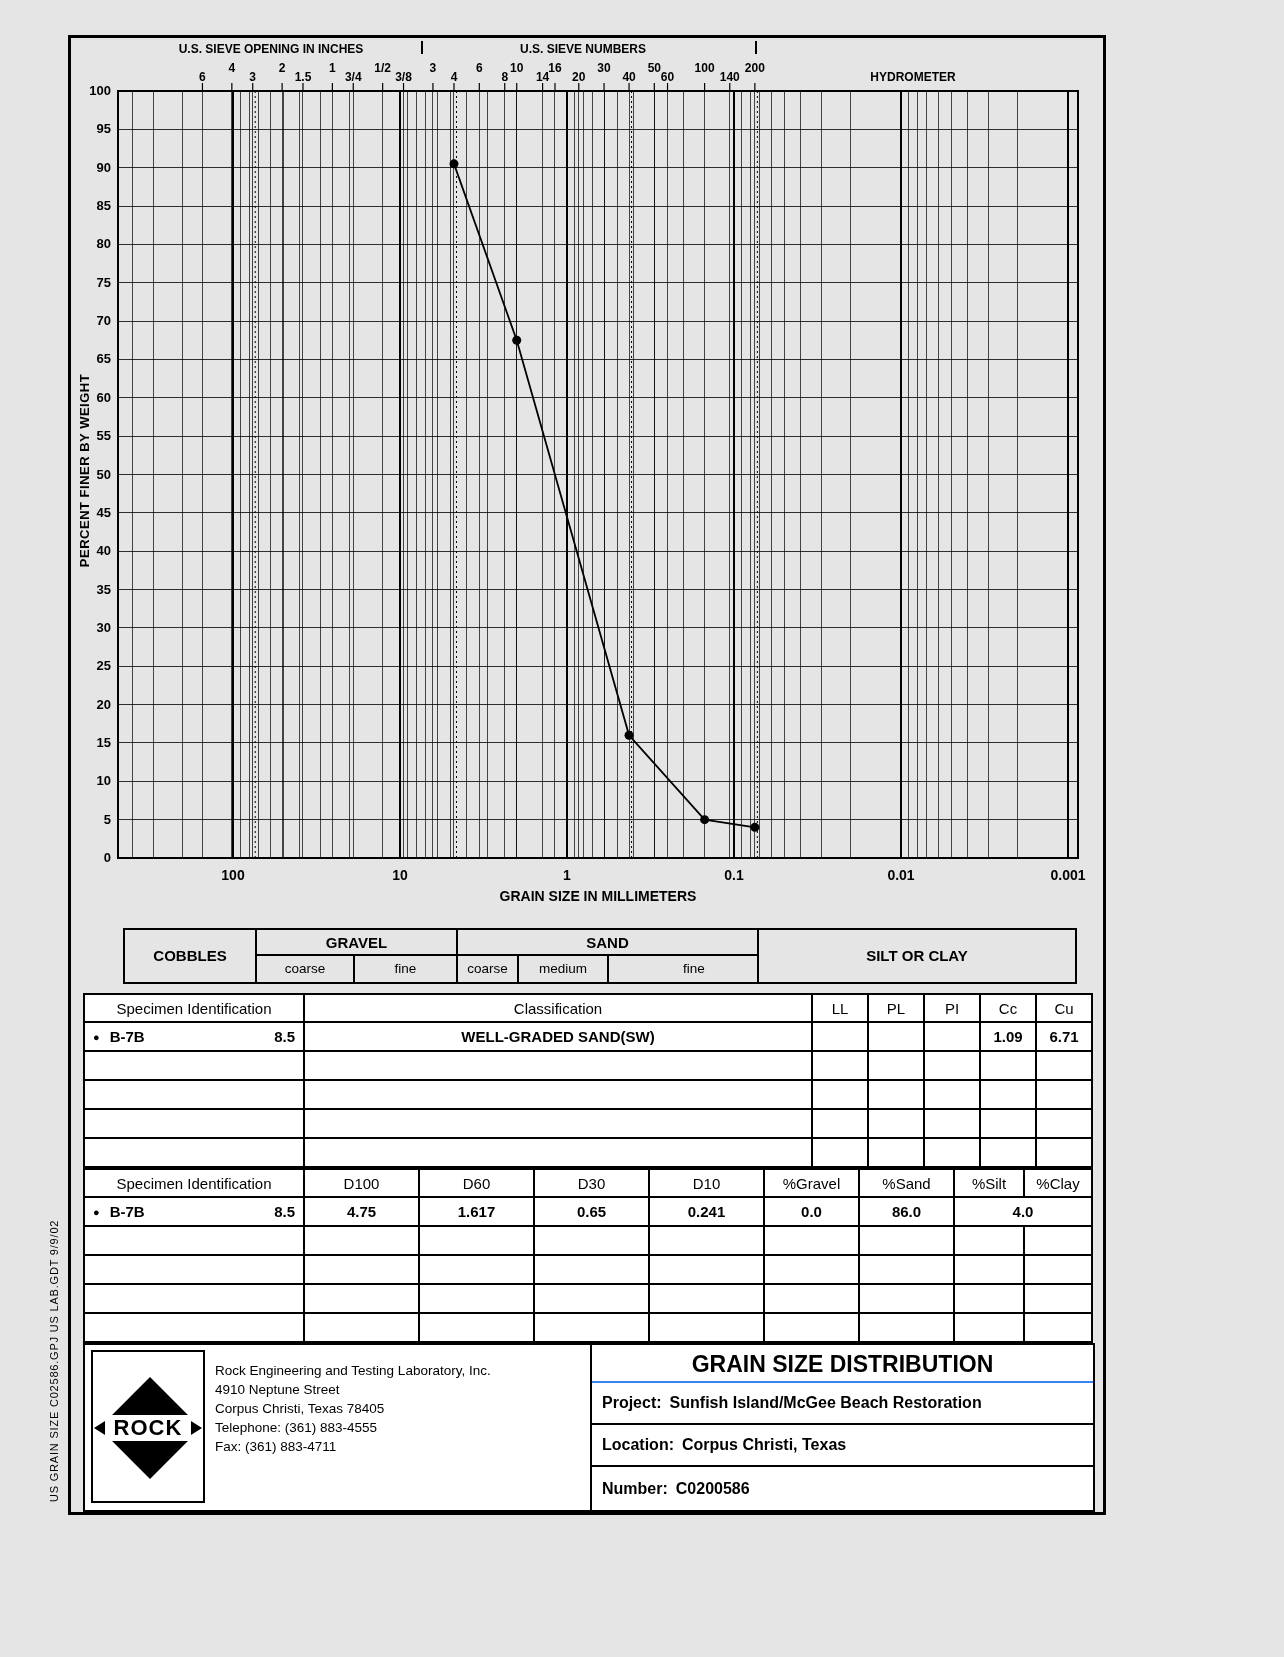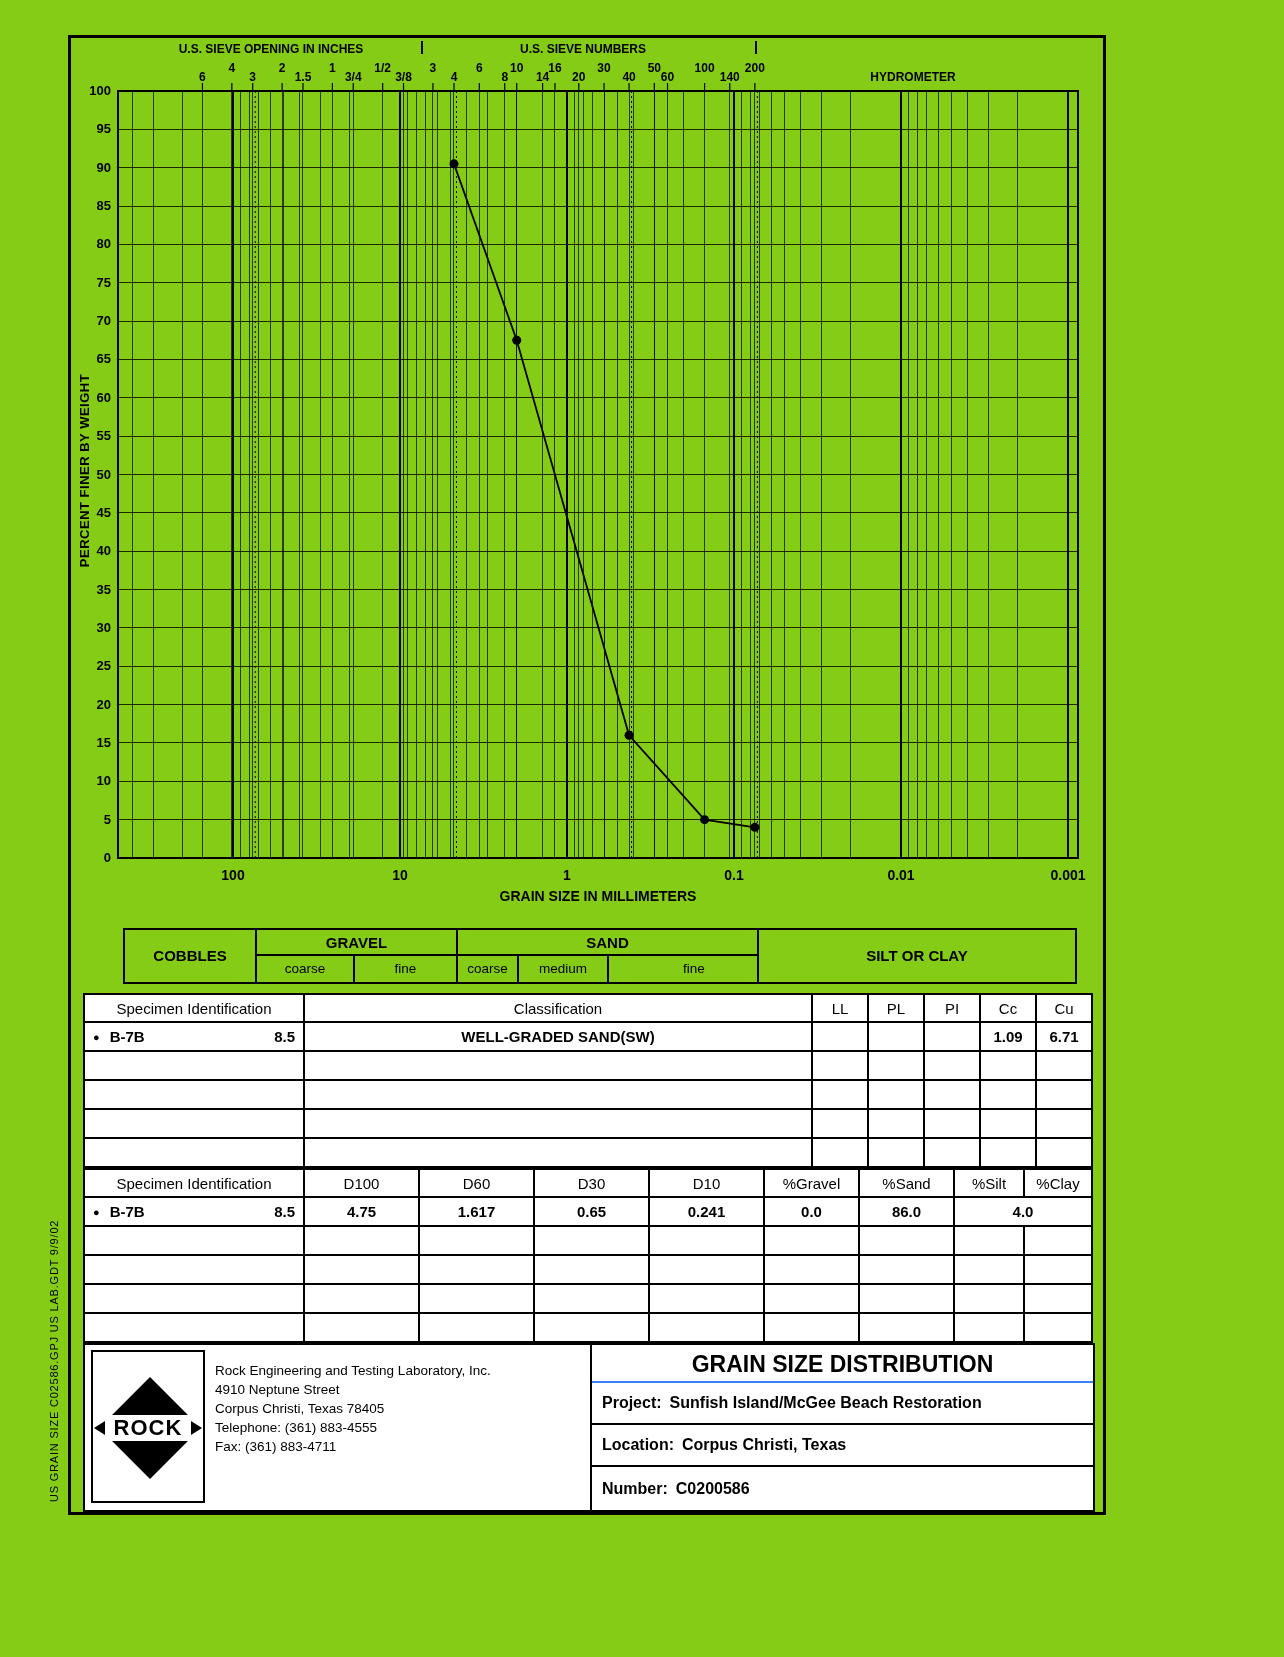--- a/index.html
+++ b/index.html
@@ -1,17 +1,17 @@
 <!DOCTYPE html>
 <html><head>
 <meta charset="utf-8">
 <style>
   html,body{margin:0;padding:0;width:1284px;height:1657px;background:#fff;
     font-family:"Liberation Sans",sans-serif;color:#000;}
-  .page{position:absolute;left:0;top:0;width:1284px;height:1657px;background:#84cc16;overflow:hidden;}
+  .page{position:absolute;left:0;top:0;width:1284px;height:1657px;background:#e5e5e5;overflow:hidden;}
   .doc{position:absolute;left:68px;top:35px;width:1032px;height:1474px;border:3px solid #000;}
 
   
   .hdr{position:absolute;font-size:12px;font-weight:bold;white-space:nowrap;text-align:center;}
   .hdr-sep{position:absolute;width:0;height:13px;border-left:2px solid #000;}
 
   .chart-svg{position:absolute;left:0;top:0;overflow:visible;}
   .chart-svg text{font-family:"Liberation Sans",sans-serif;}
 
   .ylabel{position:absolute;left:-137px;top:425px;width:300px;text-align:center;

